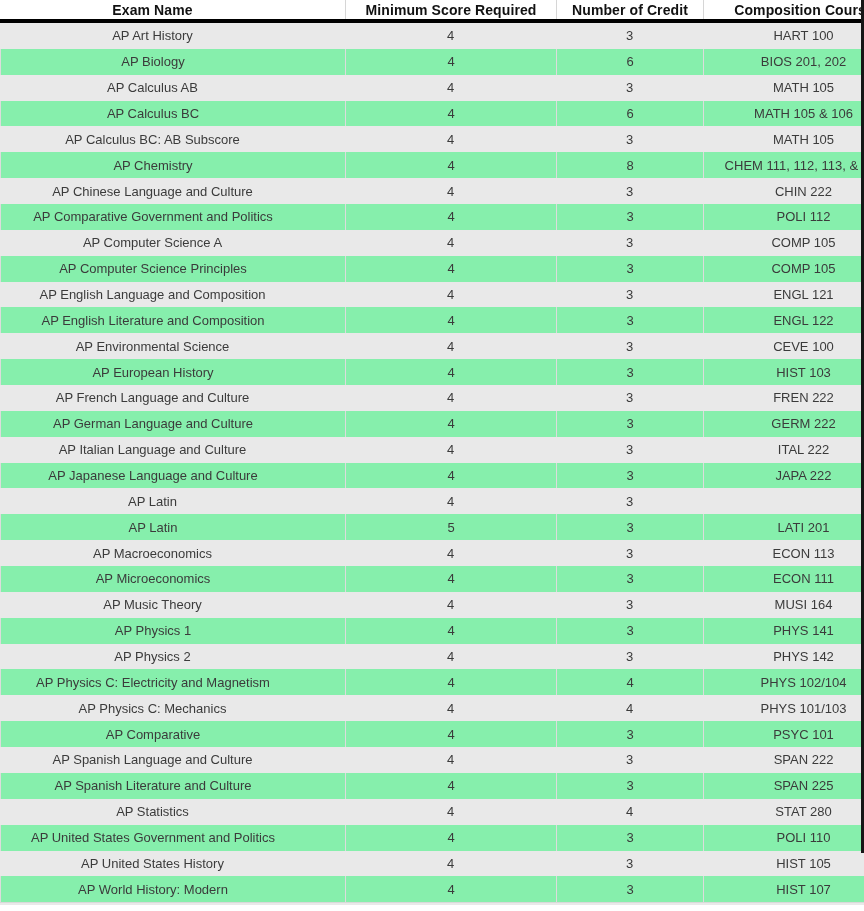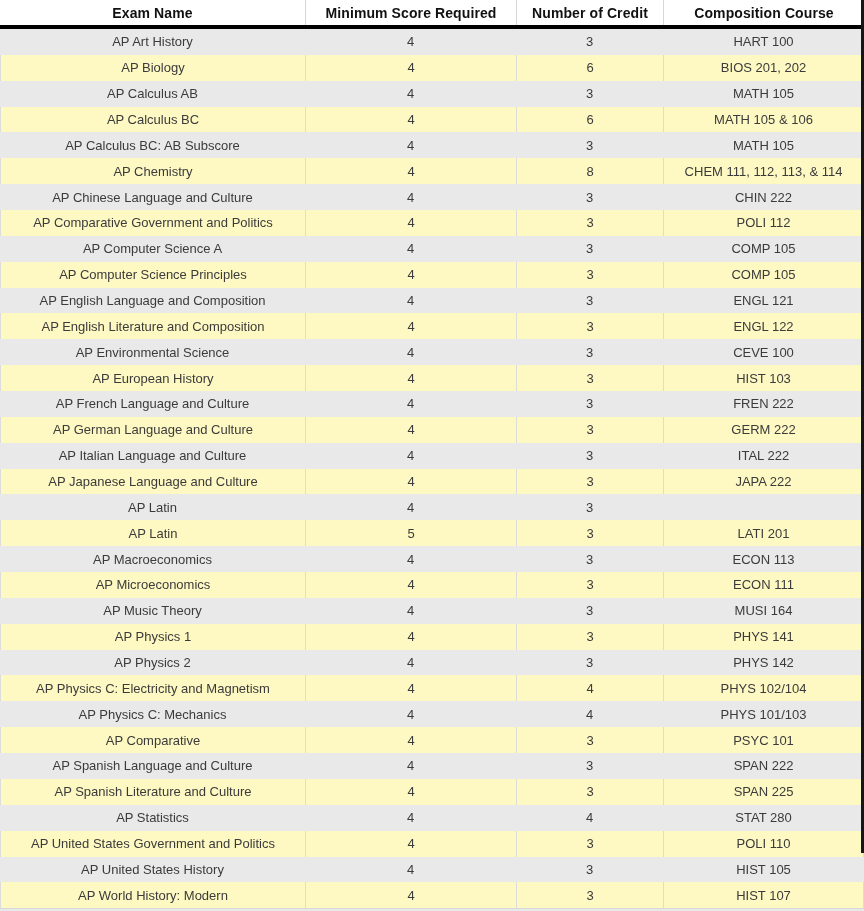--- a/index.html
+++ b/index.html
@@ -10,52 +10,52 @@
     overflow: hidden;
   }
   .table-wrap {
     position: relative;
     width: 864px; height: 911px;
     background: #ffffff;
     overflow: hidden;
   }
   .header-row {
     display: flex;
-    height: 25px;
+    height: 19px;
     background: #ffffff;
   }
   .header-cell {
     display: flex; align-items: center; justify-content: center;
     font-weight: bold;
     font-size: 14px;
     color: #111111;
     letter-spacing: 0.1px;
   }
   .header-cell + .header-cell { border-left: 1px solid #d6d6d6; }
   .black-rule { height: 4px; background: #000000; }
   #table-rows {
     display: flex; flex-direction: column;
     height: 879px;
     border-radius: 9px;
   }
   .row { display: flex; flex: 1 1 auto; }
   .row.alt   { background: #e9e9e9; }
-  .row.plain { background: #fef9c3; }
+  .row.plain { background: #86efac; }
   .cell {
     display: flex; align-items: center; justify-content: center;
     font-size: 13px;
     color: #3b3b3b;
     white-space: nowrap;
     overflow: hidden;
   }
   
   .row.plain .cell { border-left: 1px solid #dcdcdc; }
   .row.plain .cell:last-child { border-right: 1px solid #dcdcdc; }
   .col0 { flex: 0 0 305px; width: 305px; }
-  .col1 { flex: 0 0 211px; width: 211px; }
+  .col1 { flex: 0 0 211px; width: 211px; margin-left: 40px; }
   .col2 { flex: 0 0 147px; width: 147px; }
   .col3 { flex: 0 0 201px; width: 201px; }
   .bottom-strip { height: 3px; background: #e9e9e9; border-top: 1px solid #d9d9d9; }
   .right-edge {
     position: absolute; top: 0; right: 0;
     width: 3px; height: 853px;
     background: #161616;
   }
 </style>
 </head>

